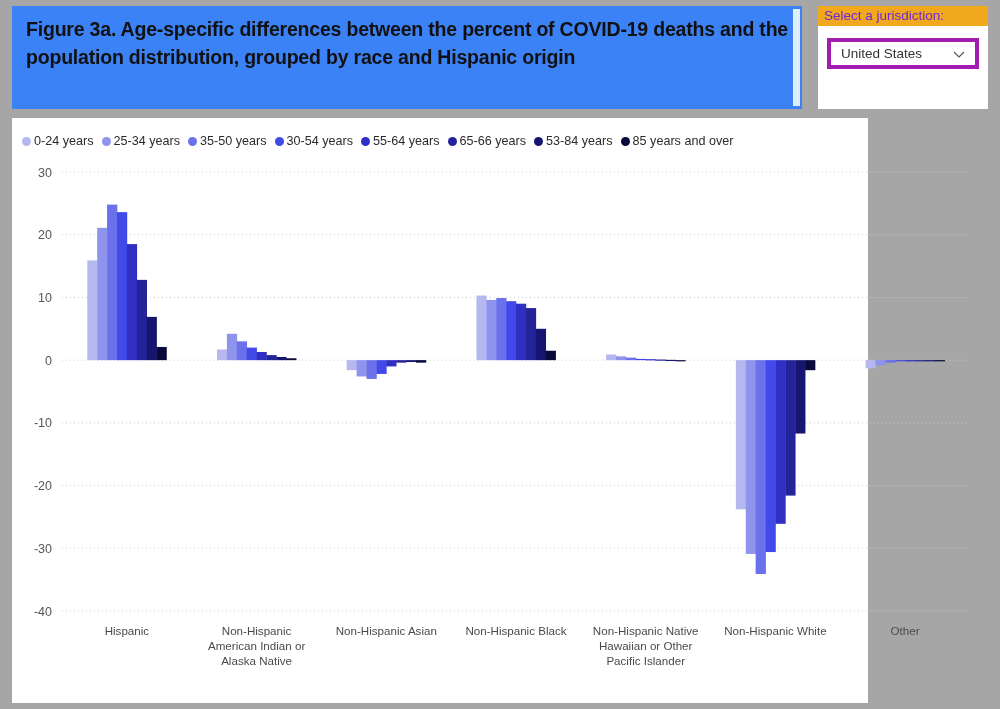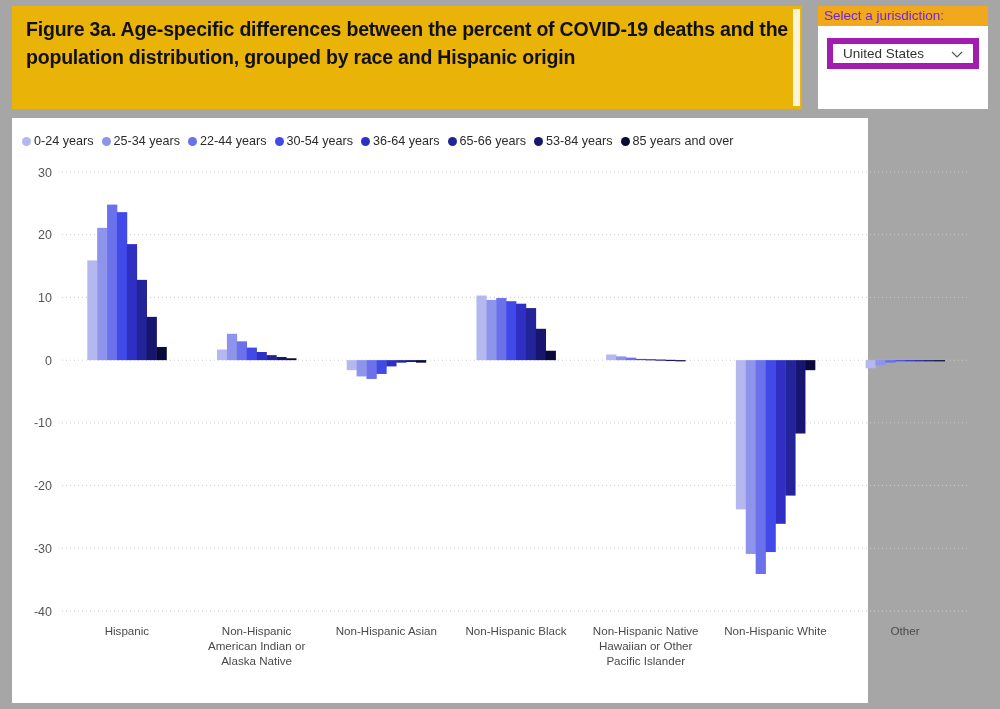--- a/index.html
+++ b/index.html
@@ -16,21 +16,21 @@
     overflow: hidden;
   }
 
   
   #title-card {
     position: absolute;
     left: 12px;
     top: 6px;
     width: 790px;
     height: 103px;
-    background: #eab308;
+    background: #3b82f6;
     box-sizing: border-box;
     padding: 10px 14px 4px 14px;
     overflow: hidden;
   }
   #title-card .title-text {
     font-size: 19.5px;
     font-weight: bold;
     color: #111111;
     line-height: 1.42;
     letter-spacing: -0.2px;
@@ -66,21 +66,21 @@
     box-sizing: border-box;
     white-space: nowrap;
     overflow: hidden;
   }
   #slicer-dropdown {
     position: absolute;
     left: 9px;
     top: 32px;
     width: 152px;
     height: 31px;
-    border: 6px solid #a21caf;
+    border: 4px solid #a21caf;
     background: #ffffff;
     box-sizing: border-box;
     display: flex;
     align-items: center;
     justify-content: space-between;
     padding: 0 9px 0 10px;
   }
   #slicer-dropdown .sel-value {
     font-size: 13.5px;
     color: #333333;
@@ -178,29 +178,29 @@
         <div class="legend-item">
           <span class="legend-dot" style="background: rgb(180, 184, 239);"></span>
           <span class="legend-label">0-24 years</span>
         </div>
         <div class="legend-item">
           <span class="legend-dot" style="background: rgb(142, 147, 236);"></span>
           <span class="legend-label">25-34 years</span>
         </div>
         <div class="legend-item">
           <span class="legend-dot" style="background: rgb(106, 113, 234);"></span>
-          <span class="legend-label">22-44 years</span>
+          <span class="legend-label">35-50 years</span>
         </div>
         <div class="legend-item">
           <span class="legend-dot" style="background: rgb(65, 73, 232);"></span>
           <span class="legend-label">30-54 years</span>
         </div>
         <div class="legend-item">
           <span class="legend-dot" style="background: rgb(47, 47, 196);"></span>
-          <span class="legend-label">36-64 years</span>
+          <span class="legend-label">55-64 years</span>
         </div>
         <div class="legend-item">
           <span class="legend-dot" style="background: rgb(36, 36, 154);"></span>
           <span class="legend-label">65-66 years</span>
         </div>
         <div class="legend-item">
           <span class="legend-dot" style="background: rgb(22, 22, 112);"></span>
           <span class="legend-label">53-84 years</span>
         </div>
         <div class="legend-item">

